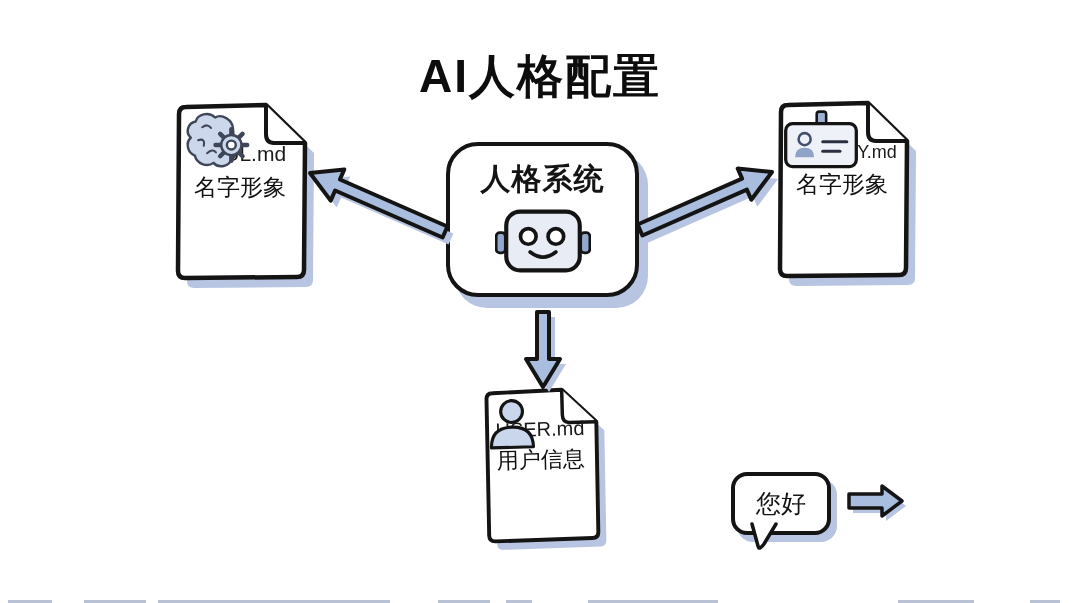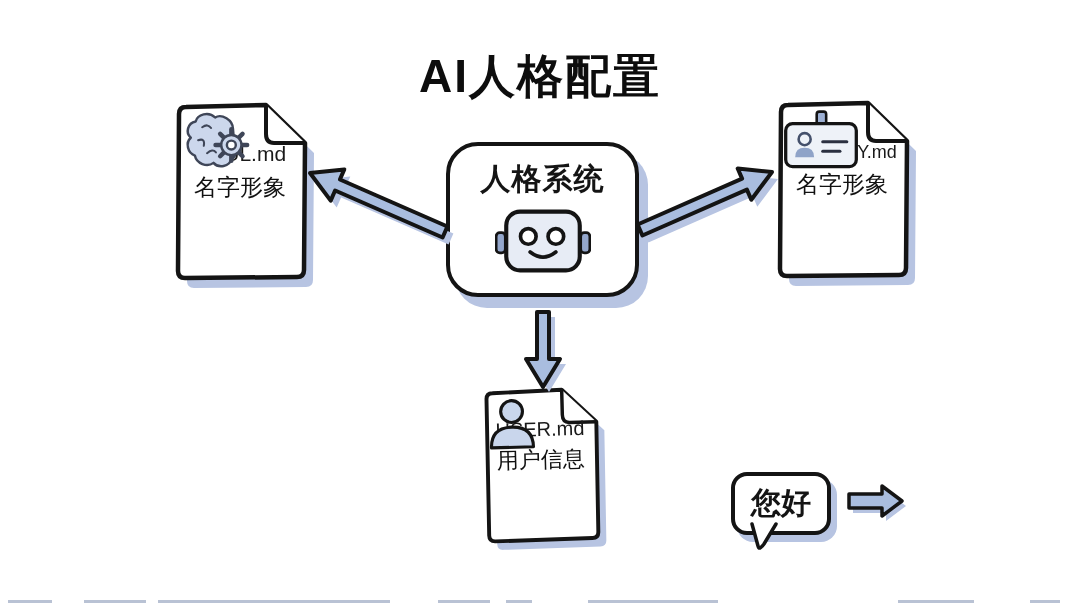--- a/index.html
+++ b/index.html
@@ -41,21 +41,21 @@
   .node-icon{margin-top:7px;}
   
   .arrow-svg{overflow:visible;}
   
   .bubble{
     background:#fff;border:4px solid #141414;box-sizing:border-box;
     box-shadow:6px 7px 0 #b7c4e2;display:flex;align-items:center;justify-content:center;
   }
   .bubble-user{left:731px;top:472px;width:100px;height:63px;border-radius:16px;}
   .bubble-done{left:924px;top:465px;width:97px;height:66px;border-radius:50%;}
-  .bubble-text{font-size:30px;font-weight:700;}
+  .bubble-text{font-size:25px;font-weight:400;}
   .tail{position:absolute;z-index:3;overflow:visible;}
   .tail-user{left:12px;bottom:-22px;}
   .tail-done{left:16px;bottom:-17px;}
   
   .strip-seg{position:absolute;bottom:0;height:3px;background:#b9c2d4;}
 </style>
 </head>
 <body>
 
 <div class="canvas">

